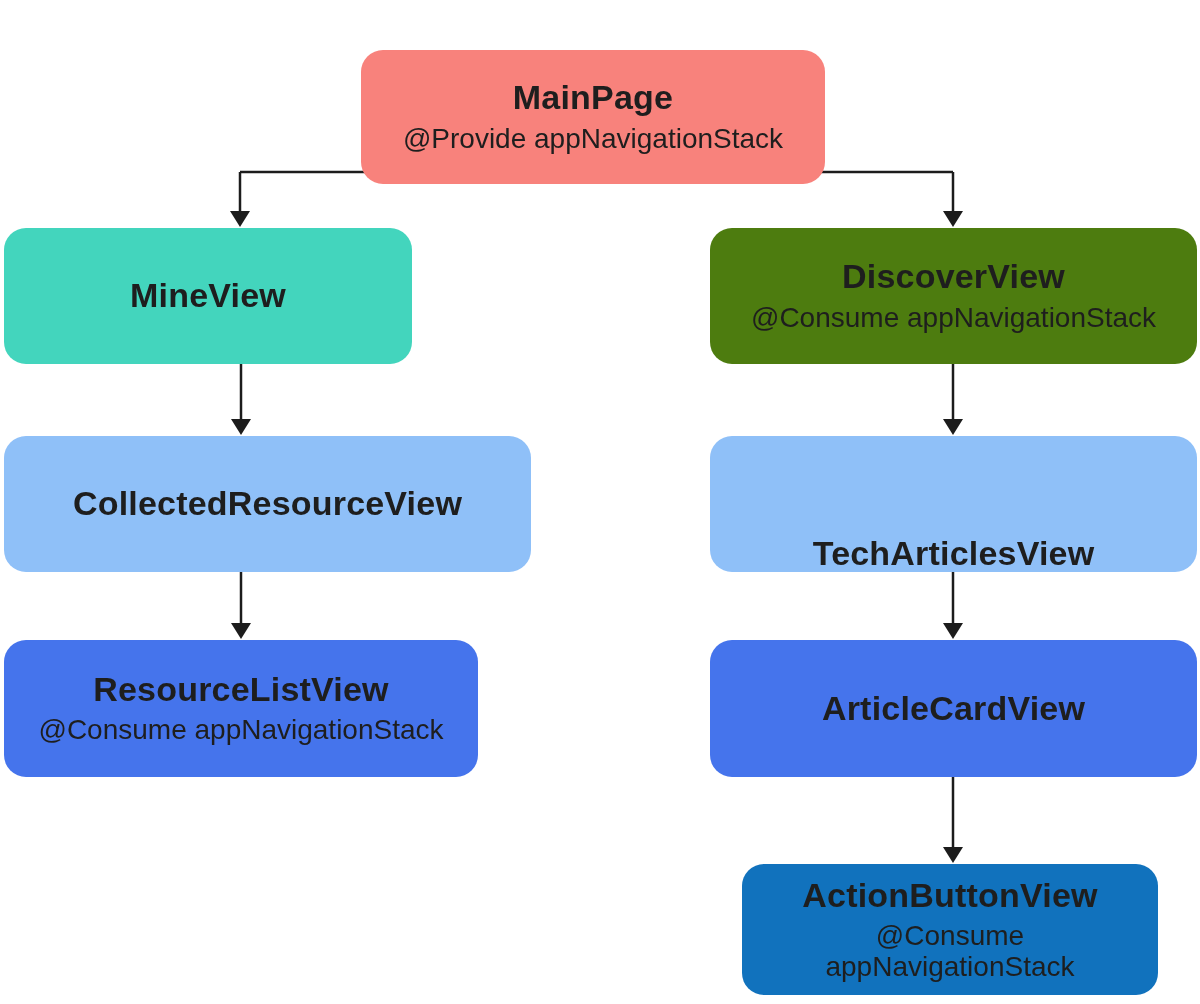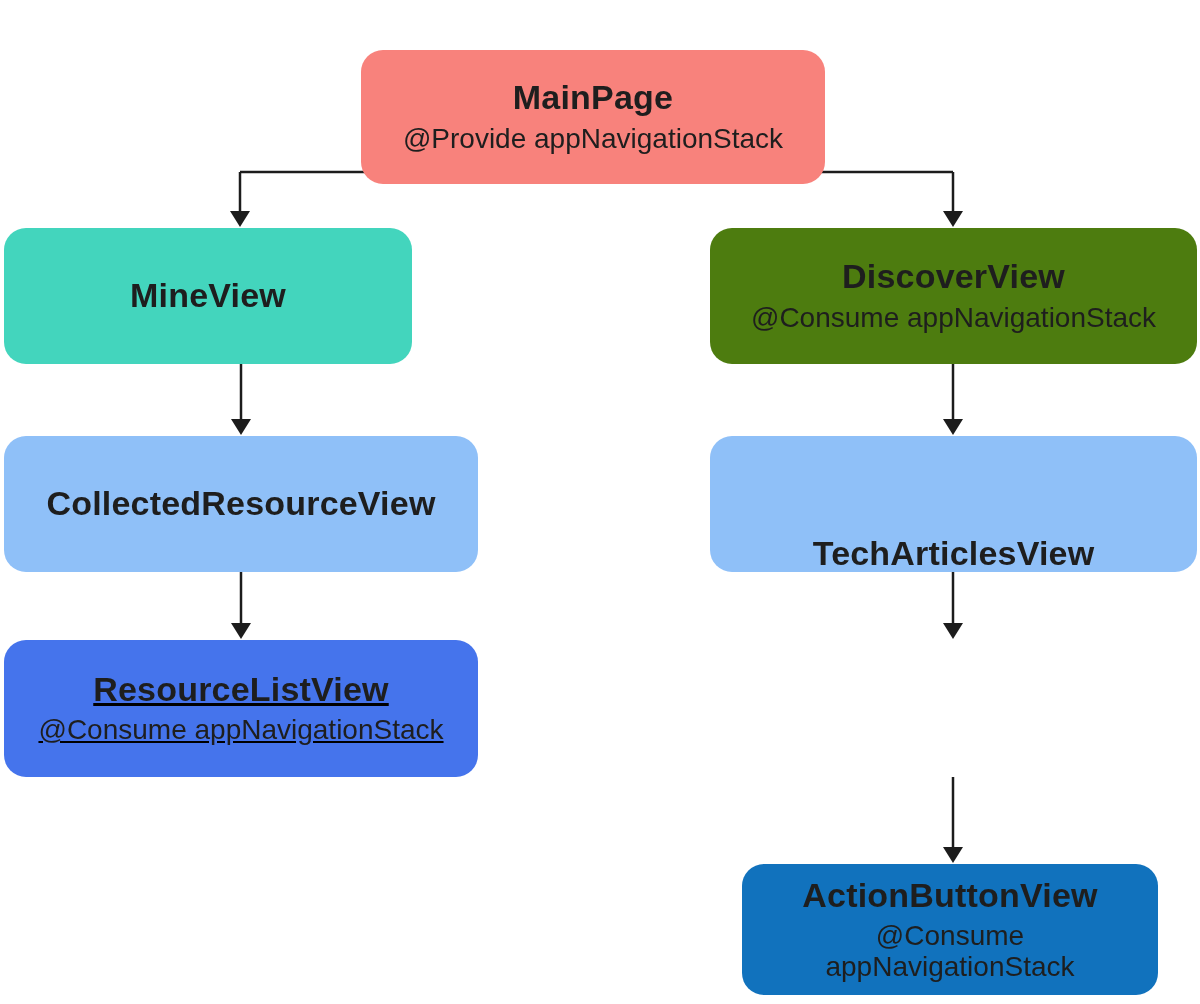--- a/index.html
+++ b/index.html
@@ -47,23 +47,23 @@
     font-weight: 400;
     color: #1e1e1e;
     line-height: 1.1;
   }
   .node-subtitle:empty { display: none; }
 
   
   .pos-main      { left: 361px; top: 3px;   width: 464px; height: 134px; }
   .pos-mine      { left: 4px;   top: 228px; width: 408px; height: 136px; }
   .pos-discover  { left: 710px; top: 228px; width: 487px; height: 136px; }
-  .pos-collected { left: 4px;   top: 436px; width: 474px; height: 136px; text-align: center; }
+  .pos-collected { left: 4px;   top: 436px; width: 527px; height: 136px; text-align: center; }
   .pos-tech      { left: 710px; top: 436px; width: 487px; height: 136px; }
-  .pos-resource  { left: 4px;   top: 640px; width: 474px; height: 137px; text-decoration: underline; }
+  .pos-resource  { left: 4px;   top: 640px; width: 474px; height: 137px; }
   .pos-article   { left: 710px; top: 640px; width: 487px; height: 137px; }
   .pos-action    { left: 742px; top: 864px; width: 416px; height: 131px; }
 
   .edge-line {
     stroke: #1c1c1c;
     stroke-width: 2.5;
     fill: none;
   }
   .edge-arrowhead {
     fill: #1c1c1c;
@@ -124,19 +124,23 @@
   <div class="node pos-tech" style="background: rgb(143, 192, 248); justify-content: flex-end;">
     <div class="node-title">TechArticlesView</div>
 
   </div>
 
   <div class="node pos-resource" style="background: rgb(69, 116, 236);">
     <div class="node-title">ResourceListView</div>
     <div class="node-subtitle">@Consume appNavigationStack</div>
   </div>
 
+  <div class="node pos-article" style="background: rgb(69, 116, 236);">
+    <div class="node-title">ArticleCardView</div>
+
+  </div>
 
   <div class="node pos-action" style="background: rgb(17, 114, 189);">
     <div class="node-title">ActionButtonView</div>
     <div class="node-subtitle">@Consume appNavigationStack</div>
   </div>
 
 </div>
 
 </body></html>

